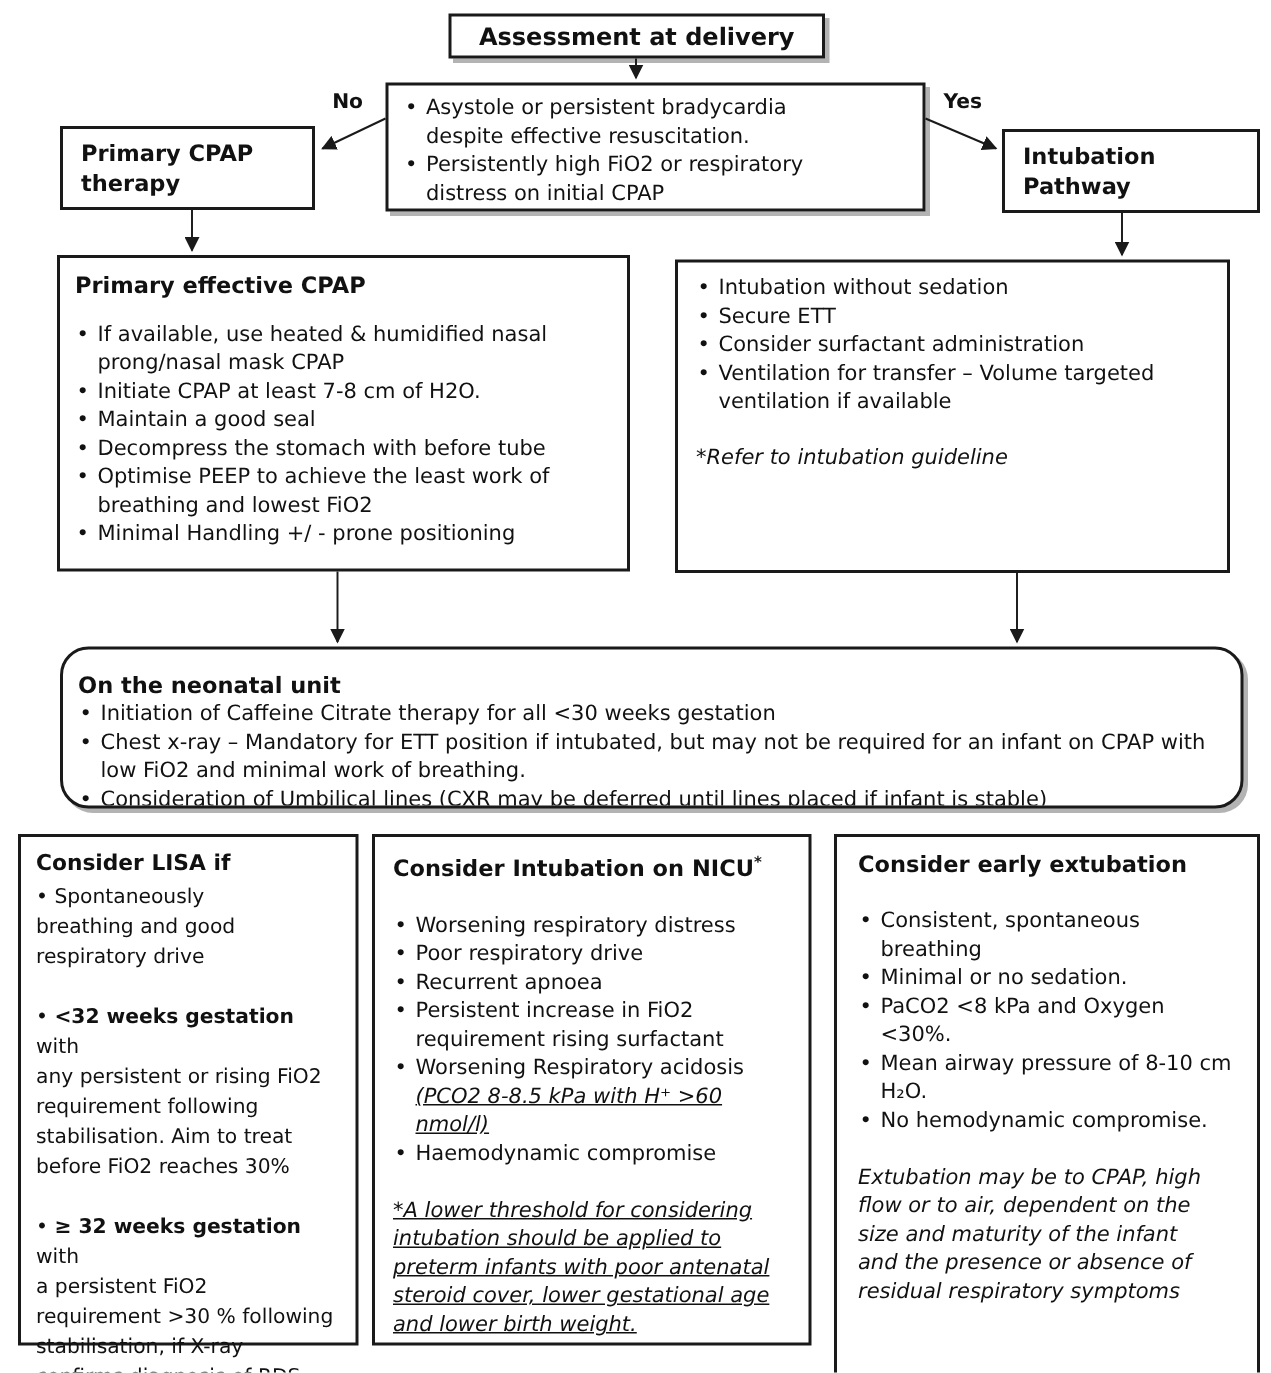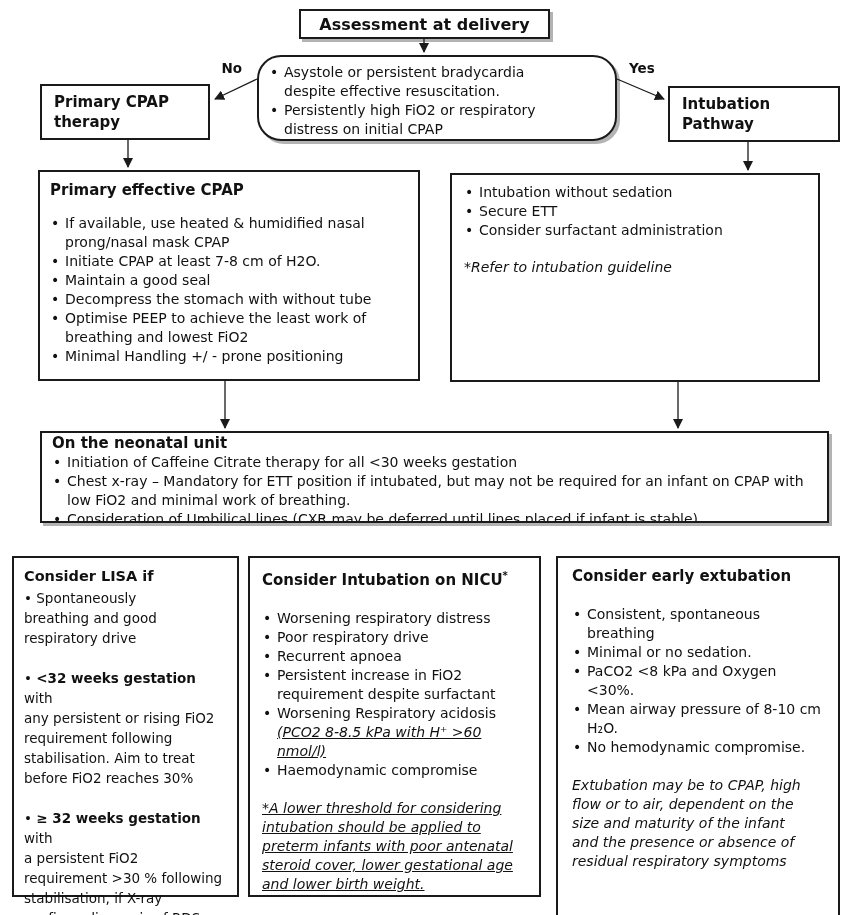--- a/index.html
+++ b/index.html
@@ -12,35 +12,35 @@
   .center{display:flex;align-items:center;justify-content:center;text-align:center;}
   ul.blist{list-style:none;margin:0;padding:0;}
   ul.blist li{position:relative;padding-left:15px;}
   ul.blist li::before{content:"•";position:absolute;left:1px;}
   .branch-label{position:absolute;font-weight:bold;font-size:13.5px;}
   .note{font-style:italic;}
   sup{font-size:10px;}
   
   #assessment{left:299px;top:9px;width:251px;height:30px;font-size:16px;font-weight:bold;}
   
-  #decision{left:257px;top:55px;width:360px;height:86px;padding:6px 10px;border-radius:24px;}
+  #decision{left:257px;top:55px;width:360px;height:86px;padding:6px 10px;}
   #decision li{padding-right:25px;}
   #no-label{left:200px;top:60px;width:42px;text-align:right;}
   #yes-label{left:629px;top:60px;}
   
   #primary-cpap{left:40px;top:84px;width:170px;height:56px;padding:6px 12px;font-weight:bold;font-size:15px;line-height:20px;}
   #intub-path{left:668px;top:86px;width:172px;height:56px;padding:6px 12px;font-weight:bold;font-size:15px;line-height:20px;}
   
   #effective{left:38px;top:170px;width:382px;height:211px;padding:8px 10px;}
   #effective .title{margin-bottom:14px;}
   #labour{left:450px;top:173px;width:370px;height:209px;padding:8px 12px;}
   #labour .title{margin-bottom:18px;}
   #labour .note{margin-top:18px;}
   
-  #neonatal{left:40px;top:431px;width:789px;height:92px;padding:0 10px;overflow:hidden;}
+  #neonatal{left:40px;top:431px;width:789px;height:108px;padding:14px 10px;overflow:hidden;border-radius:19px;}
   
   #lisa{left:12px;top:556px;width:227px;height:341px;padding:8px 10px;font-size:13.5px;line-height:20px;}
   #lisa .title{font-size:14.5px;margin-bottom:2px;}
   #lisa p{margin:0;white-space:pre-line;}
   #lisa p.gap{margin-top:20px;}
   #lisa p::before{content:"• ";}
   #nicu{left:248px;top:556px;width:293px;height:341px;padding:8px 12px;}
   #nicu .title{margin-bottom:19px;}
   #nicu .note{margin-top:19px;text-decoration:underline;}
   #extub{left:556px;top:556px;width:284px;height:391px;padding:8px 16px 8px 14px;}
@@ -74,31 +74,32 @@
   <div class="box" id="intub-path">
     <span>Intubation Pathway</span>
   </div>
 
   <div class="box" id="effective">
     <div class="title">Primary effective CPAP</div>
     <ul class="blist">
       <li>If available, use heated &amp; humidified nasal prong/nasal mask CPAP</li>
       <li>Initiate CPAP at least 7-8 cm of H2O.</li>
       <li>Maintain a good seal</li>
-      <li>Decompress the stomach with without tube</li>
+      <li>Decompress the stomach with before tube</li>
       <li>Optimise PEEP to achieve the least work of breathing and lowest FiO2</li>
       <li>Minimal Handling +/ - prone positioning</li>
     </ul>
   </div>
 
   <div class="box" id="labour">
     <ul class="blist">
       <li>Intubation without sedation</li>
       <li>Secure ETT</li>
       <li>Consider surfactant administration</li>
+      <li>Ventilation for transfer – Volume targeted ventilation if available</li>
     </ul>
     <div class="note">*Refer to intubation guideline</div>
   </div>
 
   <div class="box shadow" id="neonatal">
     <div class="title">On the neonatal unit</div>
     <ul class="blist">
       <li>Initiation of Caffeine Citrate therapy for all &lt;30 weeks gestation</li>
       <li>Chest x-ray – Mandatory for ETT position if intubated, but may not be required for an infant on CPAP with low FiO2 and minimal work of breathing.</li>
       <li>Consideration of Umbilical lines (CXR may be deferred until lines placed if infant is stable)</li>
@@ -121,21 +122,21 @@
 stabilisation, if X-ray
 confirms diagnosis of RDS</span></p>
   </div>
 
   <div class="box" id="nicu">
     <div class="title"><span>Consider Intubation on NICU</span><sup>*</sup></div>
     <ul class="blist">
       <li>Worsening respiratory distress</li>
       <li>Poor respiratory drive</li>
       <li>Recurrent apnoea</li>
-      <li>Persistent increase in FiO2 requirement despite surfactant</li>
+      <li>Persistent increase in FiO2 requirement rising surfactant</li>
       <li><span>Worsening Respiratory acidosis </span><span class="note">(PCO2 8-8.5 kPa with H⁺ &gt;60 nmol/l)</span></li>
       <li>Haemodynamic compromise</li>
     </ul>
     <div class="note">*A lower threshold for considering intubation should be applied to preterm infants with poor antenatal steroid cover, lower gestational age and lower birth weight.</div>
   </div>
 
   <div class="box" id="extub">
     <div class="title">Consider early extubation</div>
     <ul class="blist">
       <li>Consistent, spontaneous breathing</li>

